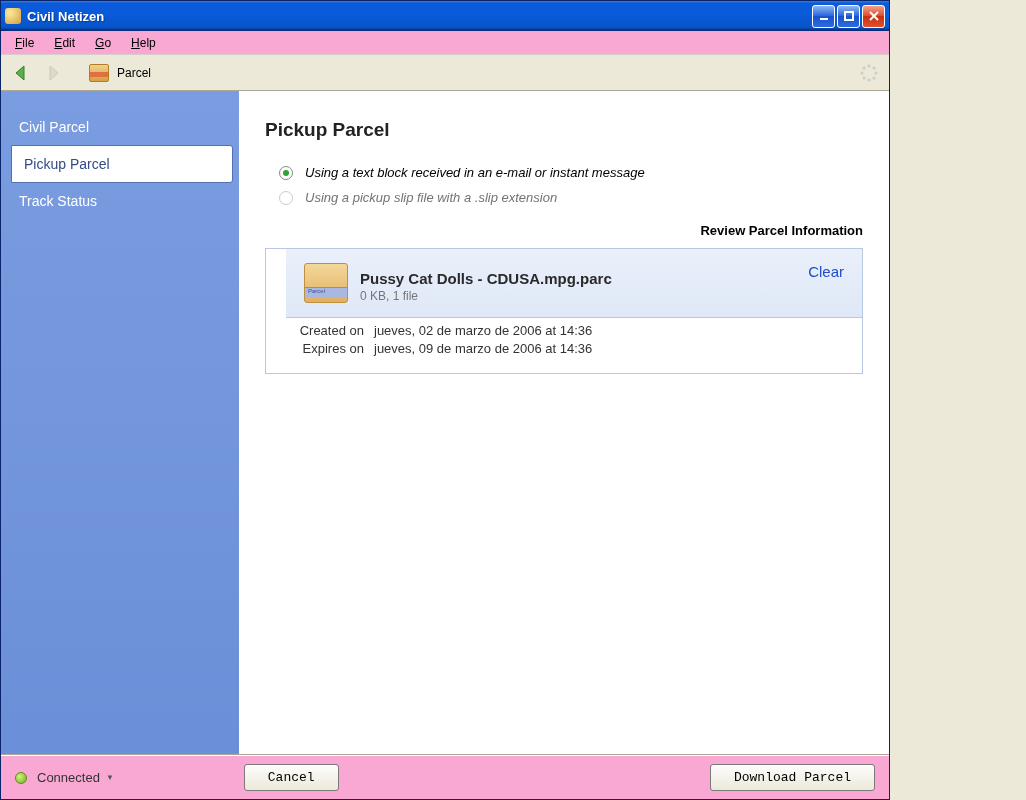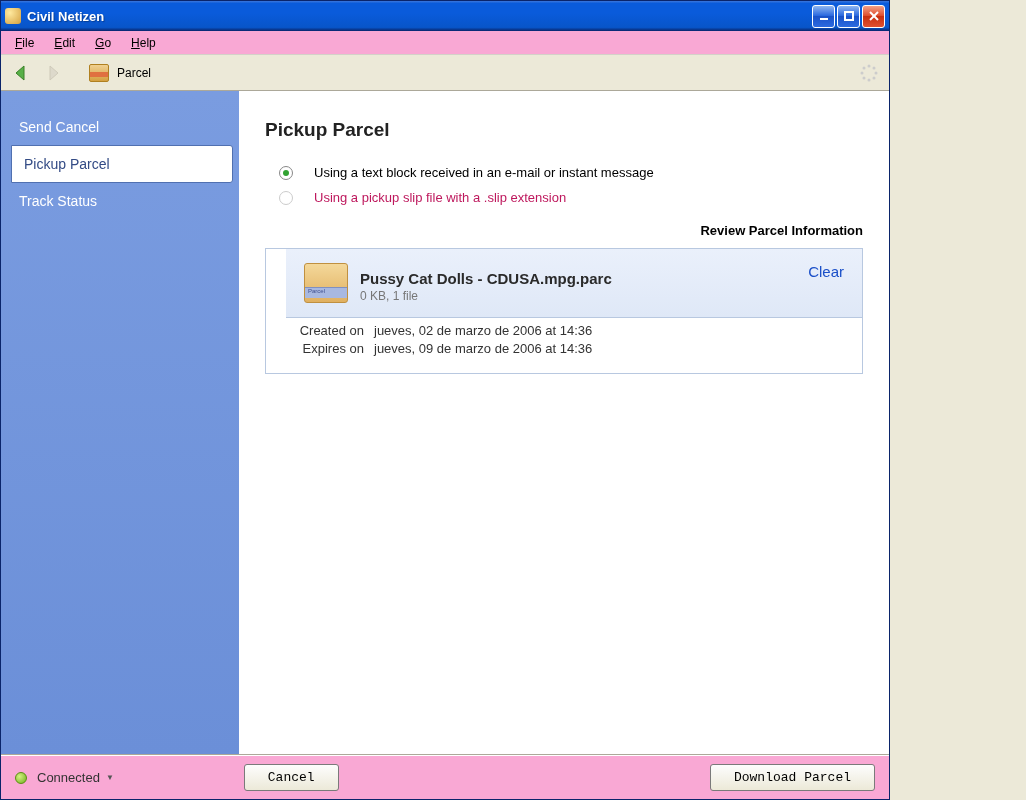--- a/index.html
+++ b/index.html
@@ -144,25 +144,26 @@
   overflow-y: auto;
 }
 .page-title {
   font-family: Verdana, Tahoma, sans-serif;
   font-size: 19px;
   font-weight: bold;
   color: #222;
   margin-bottom: 24px;
 }
 .radio-row {
-  display: flex; align-items: center; gap: 21px;
+  display: flex; align-items: center; gap: 12px;
   margin: 10px 0 10px 14px;
   font-size: 13px;
-}
-.radio-row.disabled { color: #be185d; }
+  font-style: italic;
+}
+.radio-row.disabled { color: #737373; }
 .radio {
   width: 14px; height: 14px;
   border-radius: 50%;
   border: 1px solid #888;
   display: flex; align-items: center; justify-content: center;
   background: #fff;
 }
 .radio.checked::after {
   content: '';
   width: 6px; height: 6px; border-radius: 50%;
@@ -326,21 +327,21 @@
         <circle cx="3" cy="10" r="1.5"></circle>
           <circle cx="5" cy="5" r="1.5"></circle>
       </svg>
     </div>
   </div>
 
   <div class="content-area">
 
     <div class="sidebar">
       <div class="side-item">
-        <span>Send Cancel</span>
+        <span>Civil Parcel</span>
       </div>
       <div class="side-item active">
         <span>Pickup Parcel</span>
       </div>
       <div class="side-item">
         <span>Track Status</span>
       </div>
     </div>
 
     <div class="main">

